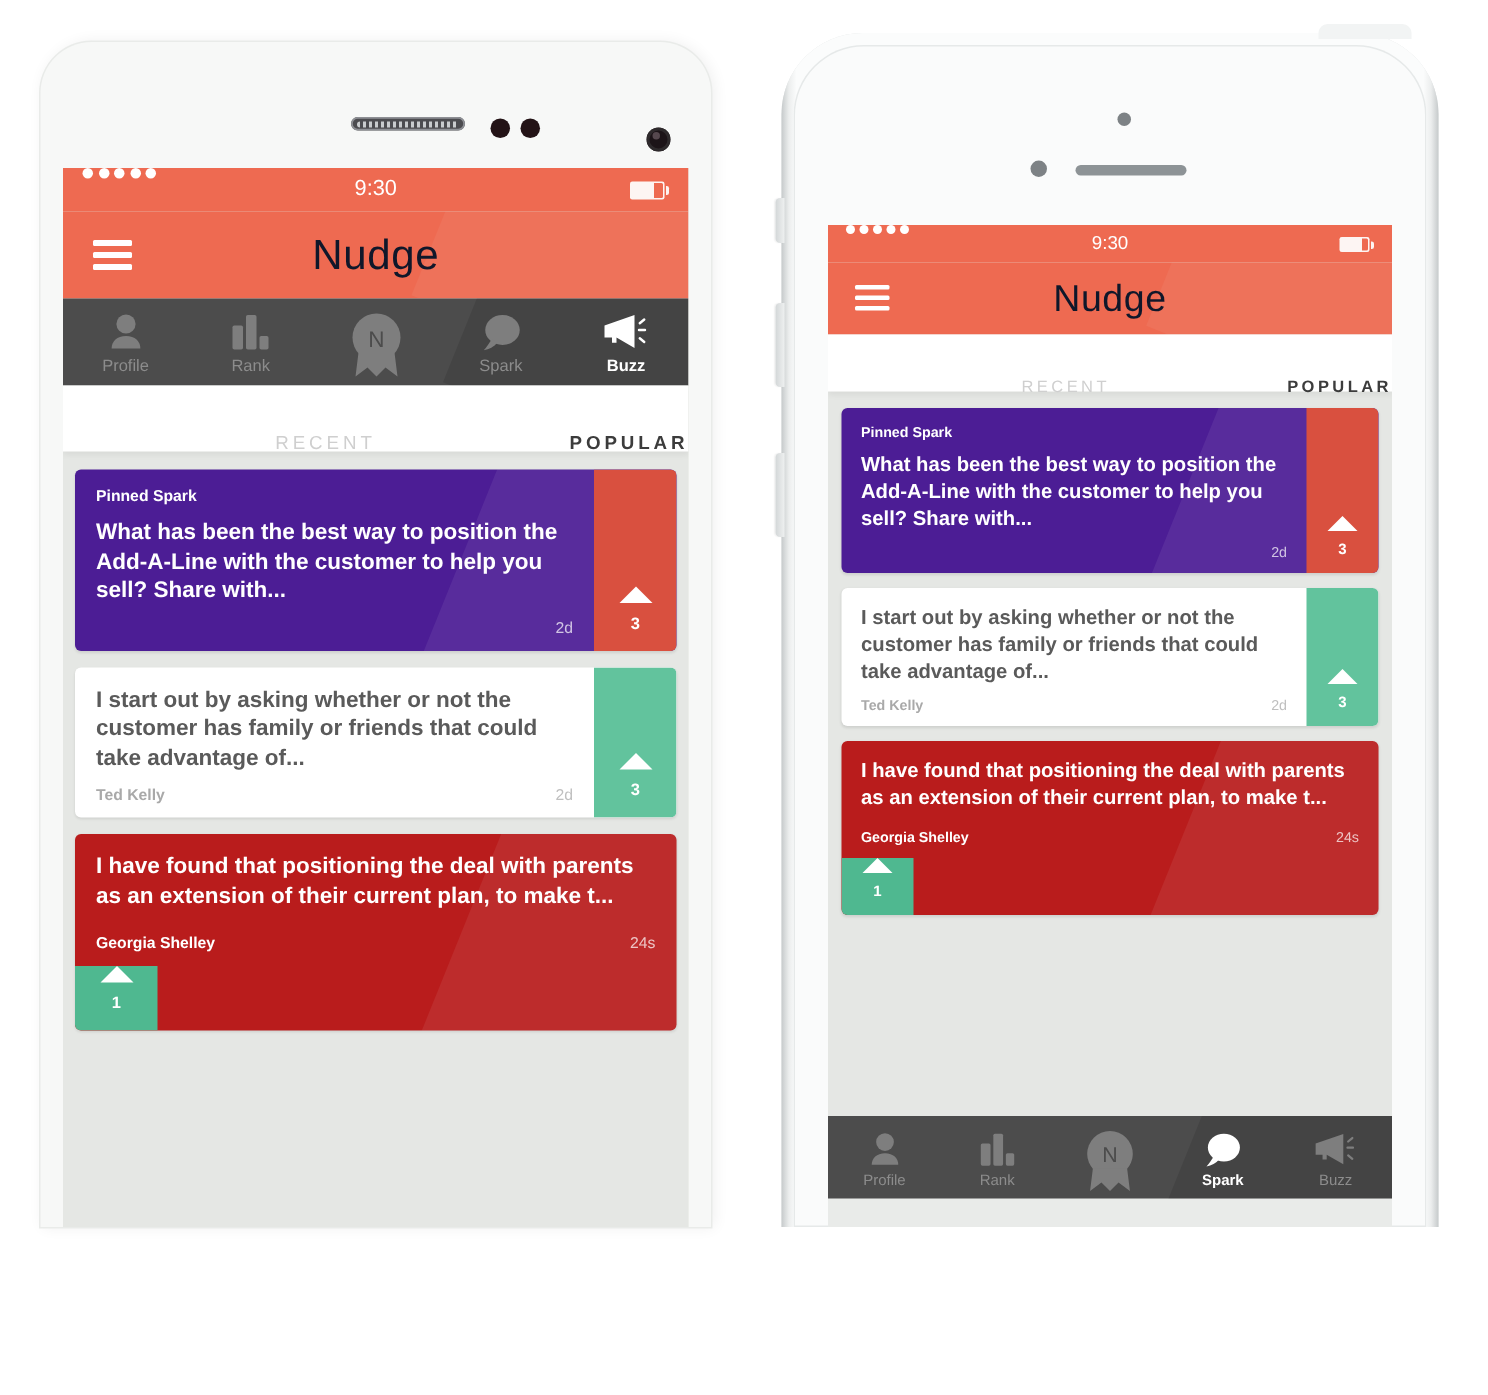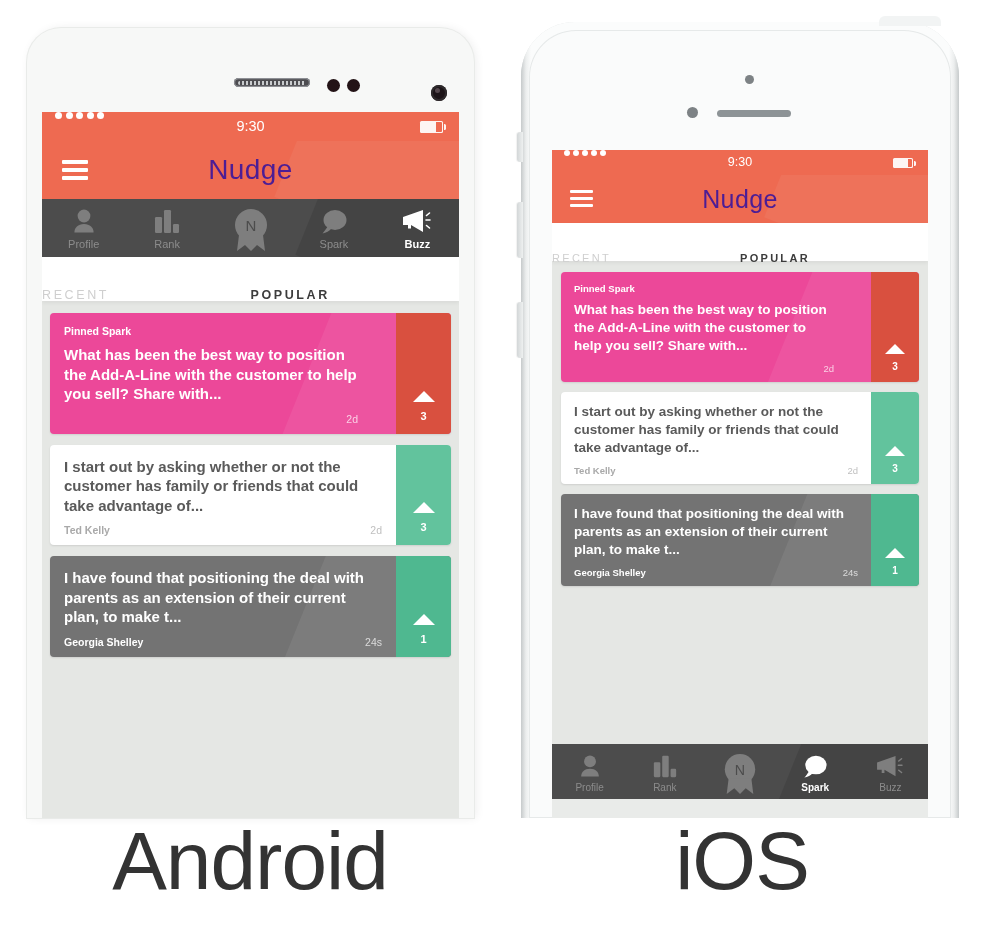--- a/index.html
+++ b/index.html
@@ -141,21 +141,21 @@
   }
   .navbar::after {
     content: ""; position: absolute; right: -30%; top: -60%;
     width: 70%; height: 260%;
     background: rgba(255,255,255,0.055);
     transform: rotate(22deg);
     pointer-events: none;
   }
   .hamburger { position: absolute; display: flex; flex-direction: column; z-index:2; }
   .hamburger i { background: #fff; display: block; border-radius: 1px; }
-  .app-title { color: #4c1d95; font-weight: 300; letter-spacing: 0.4px; z-index:2; }
+  .app-title { color: #0f172a; font-weight: 300; letter-spacing: 0.4px; z-index:2; }
 
   
   .tabbar {
     background: #4C4C4C;
     display: flex; position: relative; overflow: hidden;
   }
   .tabbar::after {
     content: ""; position: absolute; right: -35%; top: -60%;
     width: 70%; height: 260%;
     background: rgba(0,0,0,0.10);
@@ -170,21 +170,21 @@
   .tab.active .tlabel { color: #ffffff; font-weight: 700; }
   .ic { fill: #7E7E7E; }
   .tab.active .ic { fill: #ffffff; }
 
   
   .segbar {
     background: #fff; display: flex; align-items: center;
     box-shadow: 0 2px 4px rgba(0,0,0,0.055);
     position: relative; z-index: 3;
   }
-  .seg { flex: 1; text-align: left; margin-top: 32px; }
+  .seg { flex: 1; text-align: right; margin-top: 32px; }
   .seg.inactive { color: #CFCFCF; }
   .seg.active { color: #3C3C3C; font-weight: 700; }
 
   
   .feed { background: #E5E7E4; position: relative; }
   .card {
     position: relative; display: flex;
     border-radius: 4px; overflow: hidden;
     box-shadow: 0 1px 2px rgba(0,0,0,0.10);
   }
@@ -206,25 +206,25 @@
   .vote {
     display: flex; flex-direction: column;
     align-items: center; justify-content: flex-end;
     position: relative; z-index: 2;
   }
   .vote .tri {
     width: 0; height: 0; border-style: solid; border-color: transparent;
     border-bottom-color: #fff;
   }
   .vote .cnt { color: #fff; font-weight: 700; }
-  .card.orange { background: #ec4899; gap: 24px; }
+  .card.orange { background: #4c1d95; }
   .card.orange .vote { background: #D9503F; }
   .card.light  { background: #FFFFFF; }
   .card.light .vote { background: #62C39D; }
-  .card.green  { background: #737373; }
+  .card.green  { background: #b91c1c; flex-direction: column; }
   .card.green .vote { background: #4FB890; }
 
   
   .a .statusbar { height: 29px; padding: 0 13px; }
   .a .sb-dots i { width: 7px; height: 7px; }
   .a .sb-time { font-size: 14.5px; top: 6px; }
   .a .sb-batt { right: 13px; top: 9px; }
   .a .sb-batt .body { width: 23px; height: 12px; }
   .a .sb-batt .cap { width: 2.5px; height: 6px; margin-left: 1px; }
   .a .navbar { height: 58px; }
@@ -553,16 +553,14 @@
               <path d="M24 11 h4 M24.5 6.5 l3 -2.5 M24.5 16.5 l3 2.5" stroke="#7E7E7E" stroke-width="1.6" fill="none" stroke-linecap="round"></path>
             </svg>
             <div class="tlabel">Buzz</div>
           </div>
         </div>
 
       </div>
     </div>
   </div>
 
-  <div class="caption android">Android</div>
-  <div class="caption ios">iOS</div>
 
 </div>
 
 </body></html>

